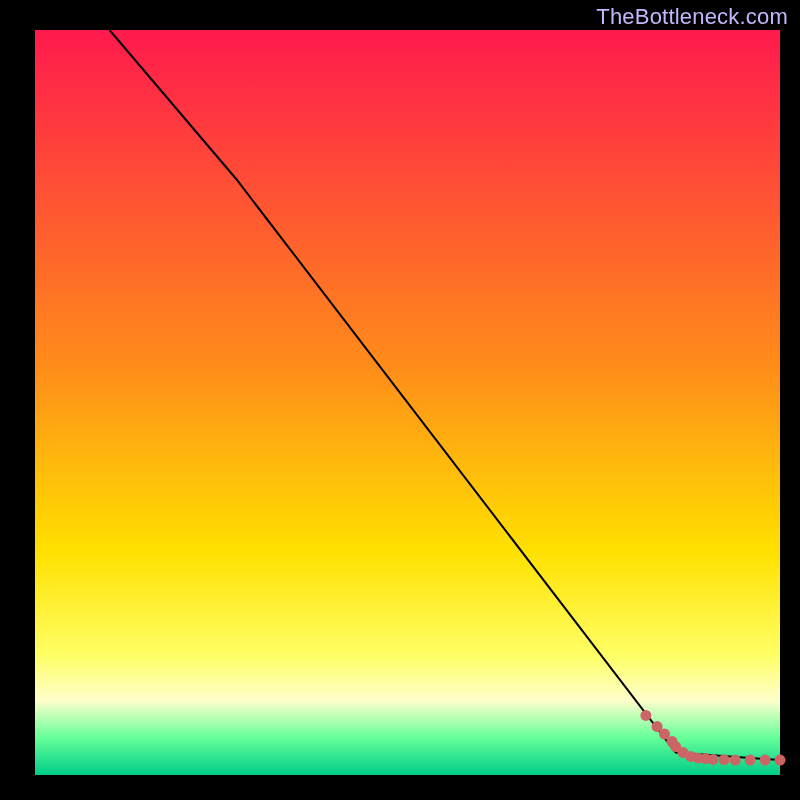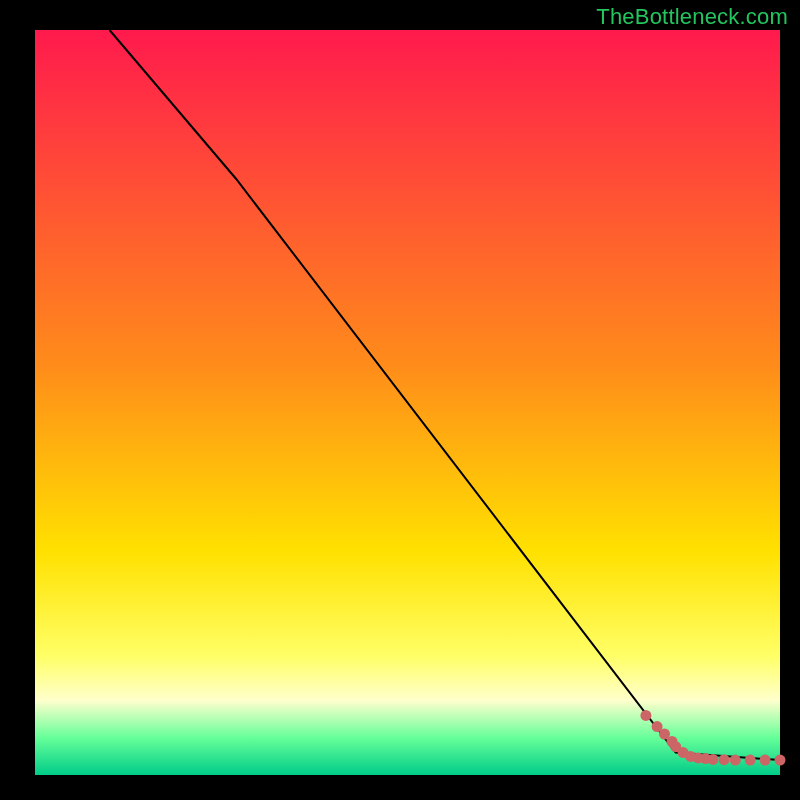--- a/index.html
+++ b/index.html
@@ -14,21 +14,21 @@
   .stage {
     position: relative;
     width: 800px;
     height: 800px;
     background: #000;
   }
   .attribution {
     position: absolute;
     top: 4px;
     right: 12px;
-    color: #22c55e;
+    color: #c4b5fd;
     font-size: 22px;
     font-weight: 400;
     letter-spacing: 0.2px;
     z-index: 10;
   }
   svg.plot {
     position: absolute;
     left: 0;
     top: 0;
     display: block;

